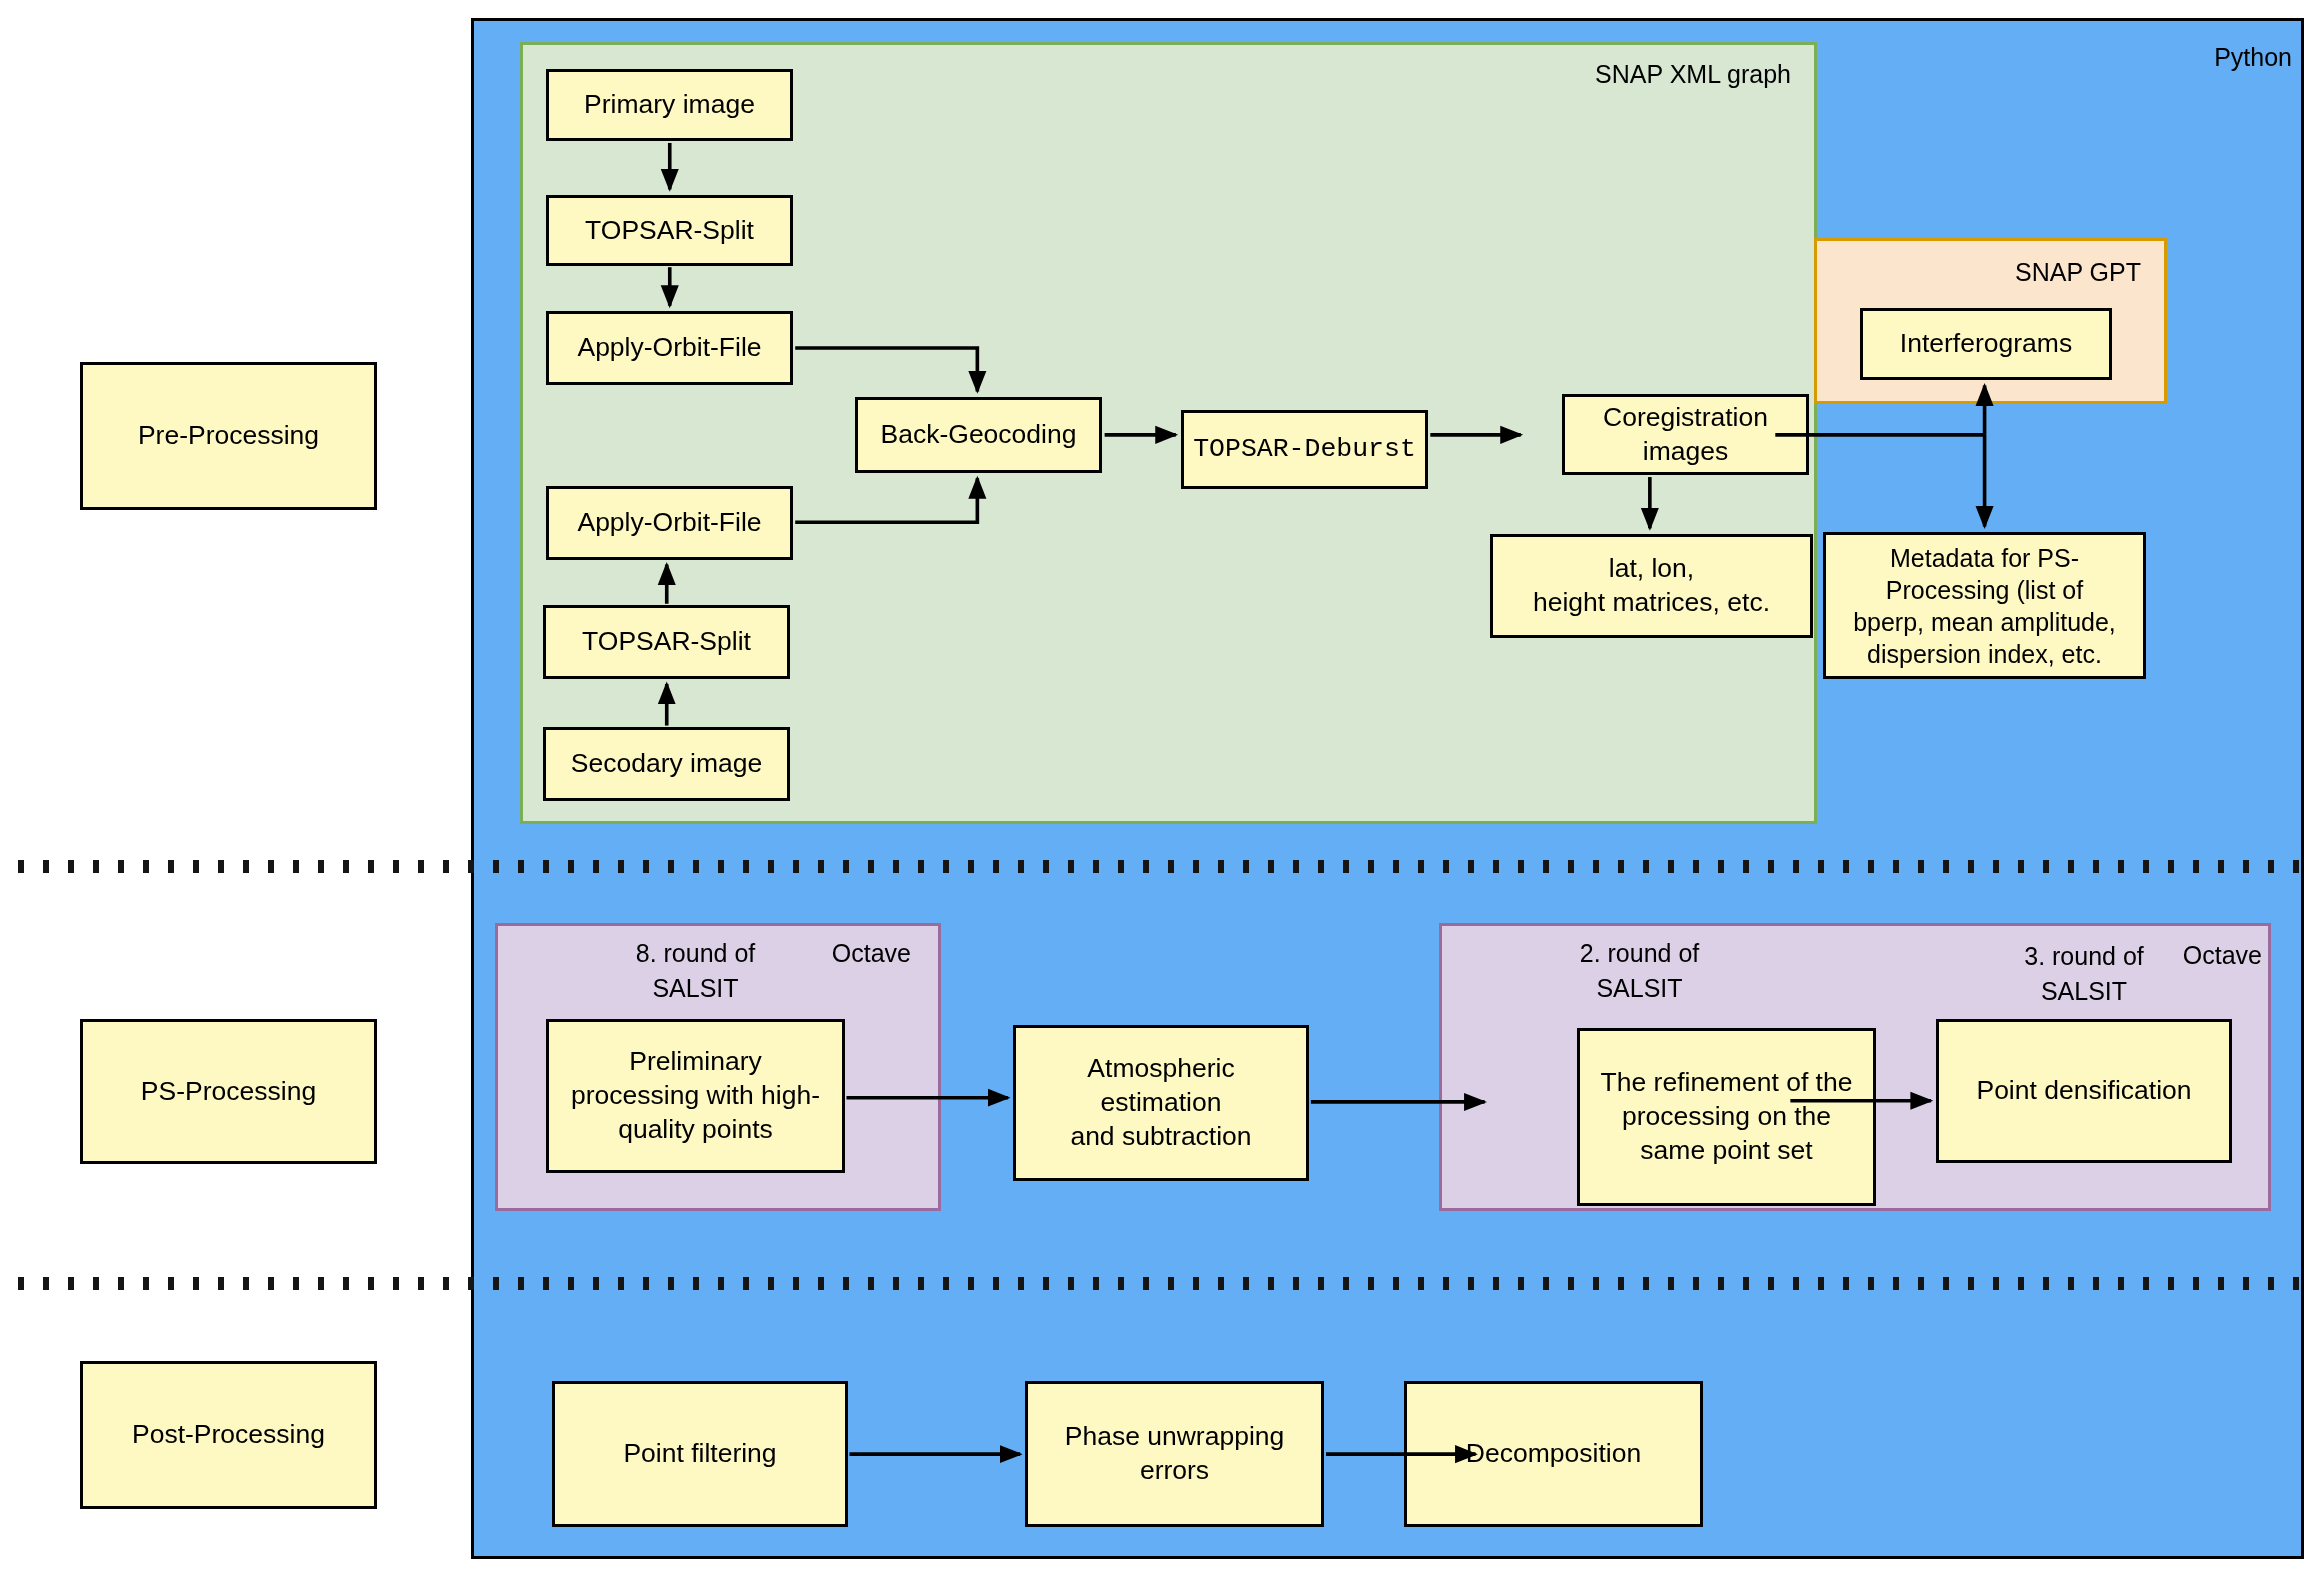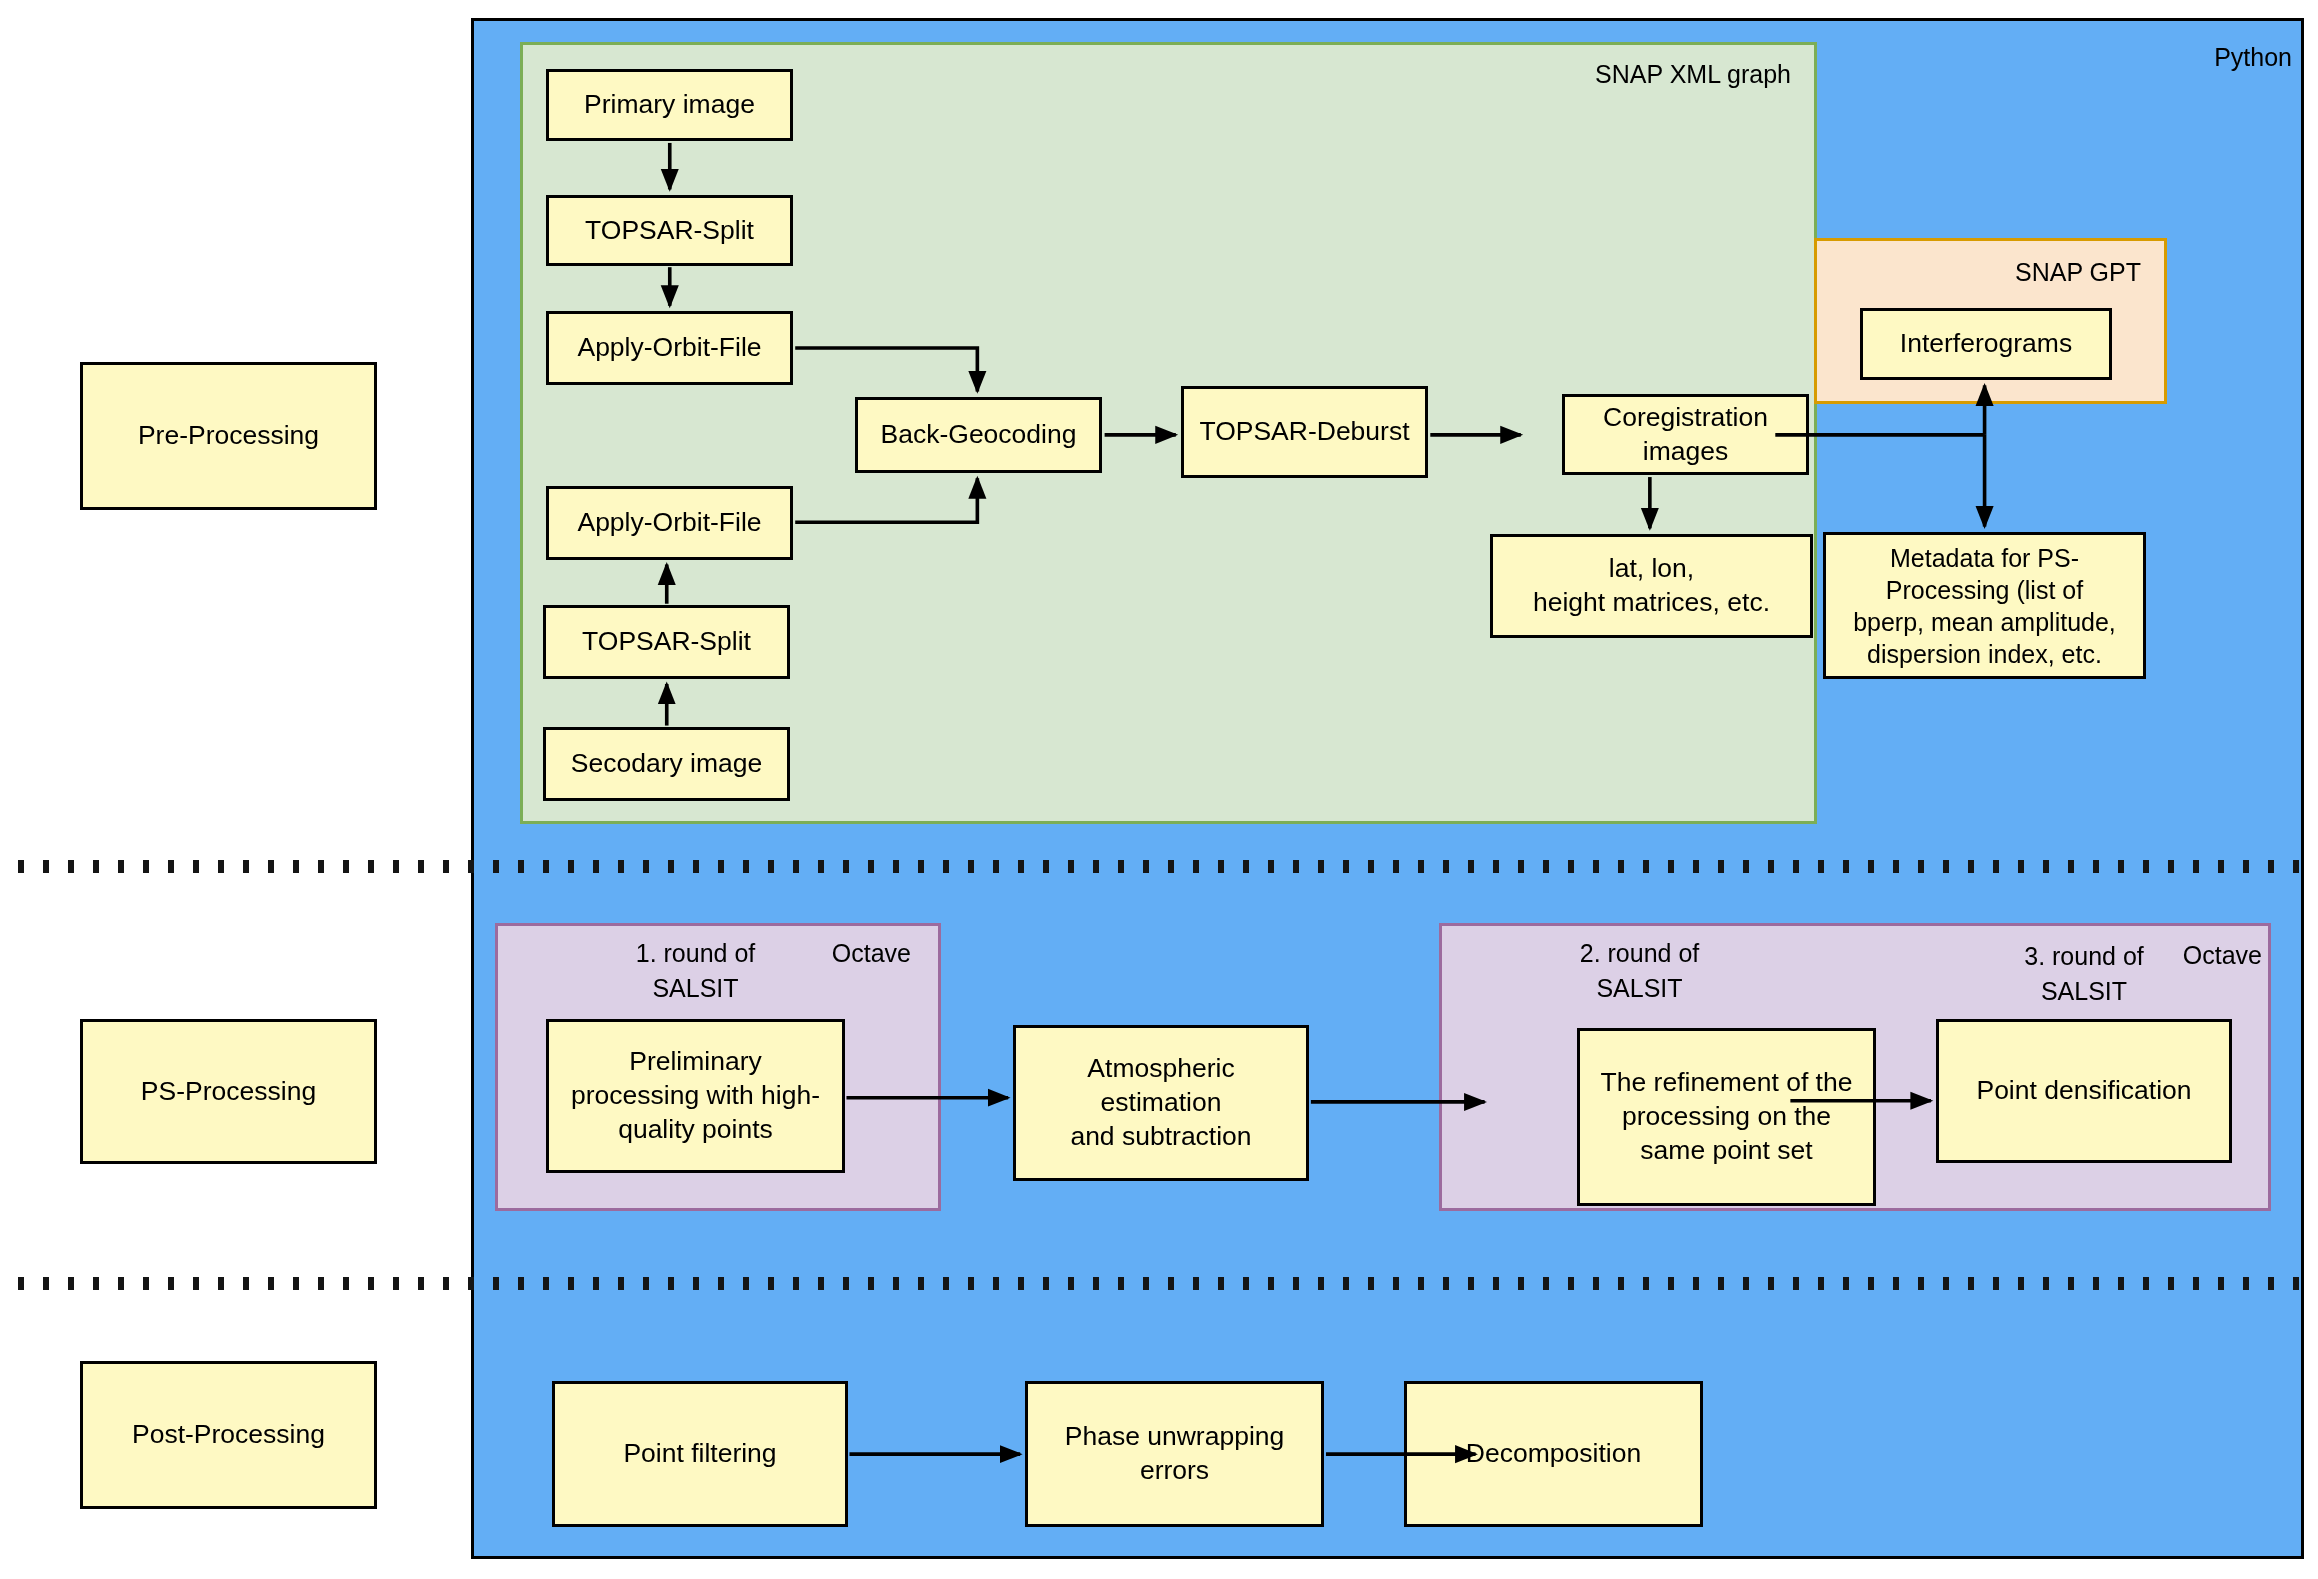--- a/index.html
+++ b/index.html
@@ -47,21 +47,21 @@
 
 <div class="abs dotted" style="left:18px;top:860px;width:2286px;"></div>
 <div class="abs dotted" style="left:18px;top:1277px;width:2286px;"></div>
 
 <div class="abs cornerlabel" style="left:2123px;top:43px;width:169px;">Python</div>
 
 <div class="abs cornerlabel" style="left:1508px;top:60px;width:283px;">SNAP XML graph</div>
 
 <div class="abs cornerlabel" style="left:1918px;top:258px;width:223px;">SNAP GPT</div>
 
-<div class="abs grouplabel" style="left:546px;top:936px;width:299px;">1. round of
+<div class="abs grouplabel" style="left:546px;top:936px;width:299px;">8. round of
 SALSIT</div>
 <div class="abs cornerlabel" style="left:766px;top:939px;width:145px;">Octave</div>
 
 <div class="abs grouplabel" style="left:1490px;top:936px;width:299px;">2. round of
 SALSIT</div>
 
 <div class="abs grouplabel" style="left:1936px;top:939px;width:296px;">3. round of
 SALSIT</div>
 <div class="abs cornerlabel" style="left:2111px;top:941px;width:151px;">Octave</div>
 
@@ -70,21 +70,21 @@
 <div class="abs node" style="left:80px;top:1361px;width:297px;height:148px;">Post-Processing</div>
 
 <div class="abs node" style="left:546px;top:69px;width:247px;height:72px;">Primary image</div>
 
 <div class="abs node" style="left:546px;top:195px;width:247px;height:71px;">TOPSAR-Split</div>
 
 <div class="abs node" style="left:546px;top:311px;width:247px;height:74px;">Apply-Orbit-File</div>
 
 <div class="abs node" style="left:855px;top:397px;width:247px;height:76px;">Back-Geocoding</div>
 
-<div class="abs node" style="left:1181px;top:386px;width:247px;height:92px;">TOPSAR-Deburst</div>
+<div class="abs node" style="left:1181px;top:410px;width:247px;height:79px;font-family:Liberation Mono, monospace;">TOPSAR-Deburst</div>
 
 <div class="abs node" style="left:1526px;top:394px;width:247px;height:81px;margin-left:36px;">Coregistration
 images</div>
 
 <div class="abs node" style="left:1490px;top:534px;width:323px;height:104px;">lat, lon,
 height matrices, etc.</div>
 
 <div class="abs node" style="left:546px;top:486px;width:247px;height:74px;">Apply-Orbit-File</div>
 
 <div class="abs node" style="left:543px;top:605px;width:247px;height:74px;">TOPSAR-Split</div>

